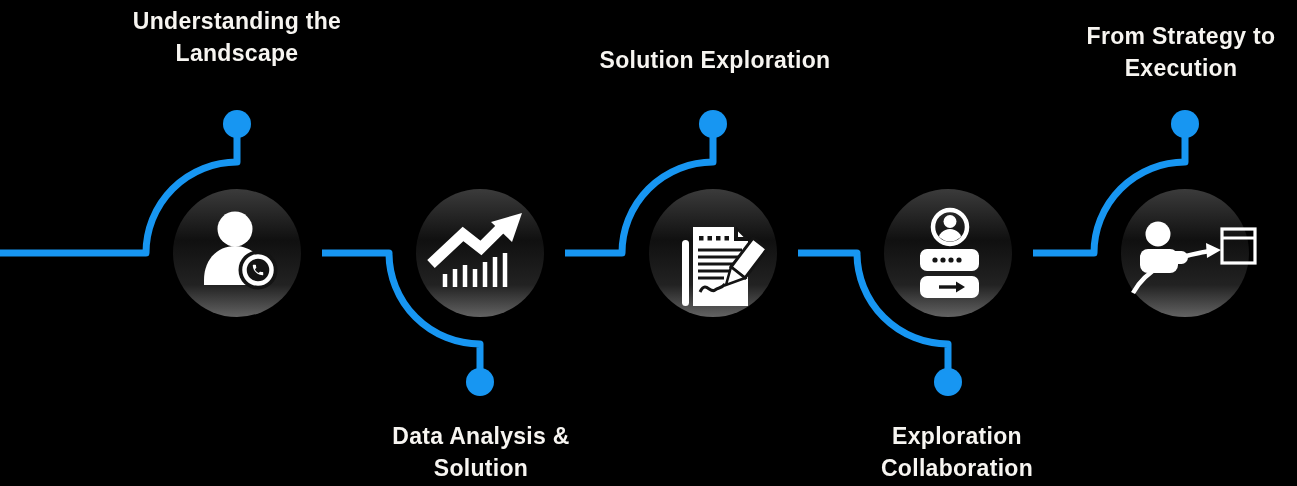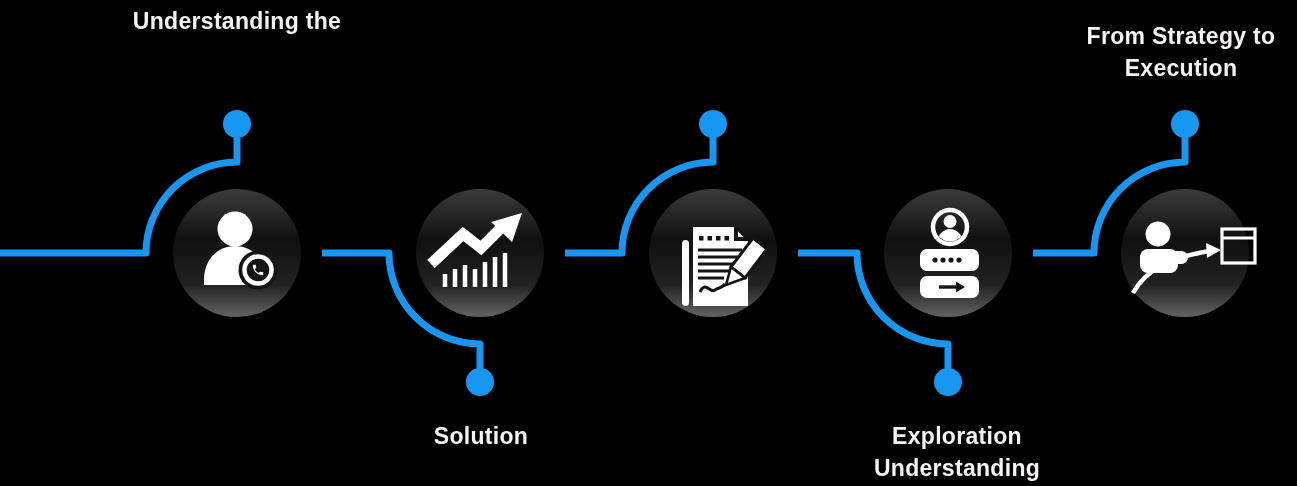--- a/index.html
+++ b/index.html
@@ -175,30 +175,35 @@
         <g fill="none" stroke="#fff" stroke-width="3.2">
           <rect x="122" y="61" width="33" height="34"></rect>
           <line x1="122" y1="70" x2="155" y2="70"></line>
         </g>
       </g>
     </svg>
   </div>
 
   <div class="step-label" style="left:97px;top:5px">
     <div>Understanding the</div>
+    <div>Landscape</div>
   </div>
 
   <div class="step-label" style="left:341px;top:420px">
+    <div>Data Analysis &amp;</div>
     <div>Solution</div>
   </div>
 
+  <div class="step-label" style="left:575px;top:44px">
+    <div>Solution Exploration</div>
+  </div>
 
   <div class="step-label" style="left:817px;top:420px">
     <div>Exploration</div>
-    <div>Understanding</div>
+    <div>Collaboration</div>
   </div>
 
   <div class="step-label" style="left:1041px;top:20px">
     <div>From Strategy to</div>
     <div>Execution</div>
   </div>
 
 </div>
 
 </body></html>

